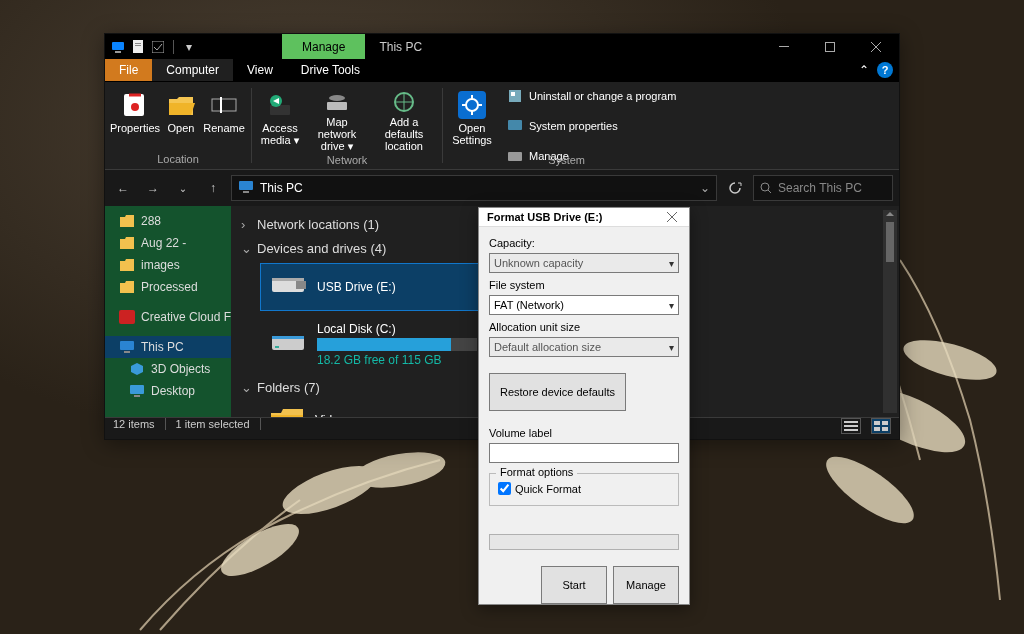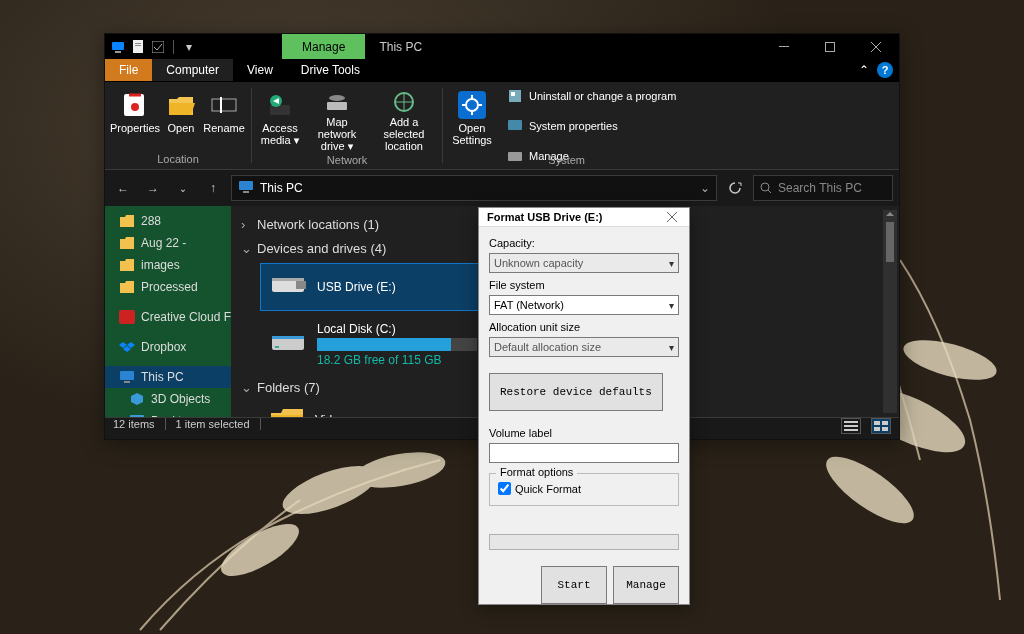--- a/index.html
+++ b/index.html
@@ -100,21 +100,21 @@
   .dlg-title { height:24px; display:flex; align-items:center; padding:0 8px; justify-content:space-between; background:#fff; border-bottom:1px solid #ddd;font-weight:bold;}
   .dlg-title .close { width:18px;height:18px; display:flex;align-items:center;justify-content:center; color:#666;}
   .dlg-body { flex:1; padding:8px 10px; display:flex; flex-direction:column; gap:4px;}
   .dlg-label { font-size:11px; margin-top:2px;}
   .dlg-select, .dlg-input {
     height:20px; border:1px solid #7a7a7a; background:#fff; font-size:11px; padding:0 4px;
     display:flex; align-items:center; justify-content:space-between;
   }
   .dlg-select.disabled { background:#eaeaea; color:#555;}
   .dlg-select .caret { font-size:10px; color:#333;}
-  .dlg-btn { height:22px; border:1px solid #7a7a7a; background:#e1e1e1; padding:18px 10px; display:inline-flex; align-items:center; justify-content:center; font-size:11px;font-family:Liberation Mono, monospace;}
+  .dlg-btn { height:22px; border:1px solid #7a7a7a; background:#e1e1e1; padding:18px 10px; display:inline-flex; align-items:center; justify-content:center; font-size:11px;}
   .dlg-group { border:1px solid #bbb; margin-top:6px; padding:8px 8px 10px 8px; position:relative;}
   .dlg-group .legend { position:absolute; top:-8px; left:6px; background:#f0f0f0; padding:0 4px; font-size:11px;}
   .dlg-check { display:flex; align-items:center; gap:4px;}
   .dlg-progress { height:16px; border:1px solid #b0b0b0; background:#e6e6e6; margin-top:24px;}
   .dlg-footer { display:flex; gap:6px; justify-content:flex-end; padding:8px 10px 10px;}
   .dlg-footer .dlg-btn { width:66px;}
 
   
   svg { display:block;}
 </style>
@@ -261,21 +261,21 @@
           </span>
           <span><span>Map network drive</span> ▾</span>
         </div>
         <div class="ribbon-btn-lg" style="width:64px">
           <span class="icon">
             <svg width="28" height="24">
                 <circle cx="14" cy="12" r="9" fill="none" stroke="#6b8" stroke-width="2"></circle>
                 <path d="M5 12 L23 12 M14 3 L14 21" stroke="#6b8"></path>
               </svg>
           </span>
-          <span>Add a selected location</span>
+          <span>Add a defaults location</span>
         </div>
       </div>
       <div class="rib-label">Network</div>
     </div>
     <div class="ribbon-sep"></div>
     <div class="ribbon-group">
       <div class="ribbon-row">
         <div class="ribbon-btn-lg" style="width:46px">
           <span class="icon">
             <svg width="28" height="28">
@@ -388,28 +388,20 @@
           <span>Processed</span>
         </div>
       <div class="nav-item" style="margin-top:8px">
           <span class="nav-icon">
             <svg width="16" height="14">
               <rect width="16" height="14" fill="#c22" rx="2"></rect>
             </svg>
           </span>
           <span>Creative Cloud Fil</span>
         </div>
-      <div class="nav-item" style="margin-top:8px">
-          <span class="nav-icon">
-            <svg width="16" height="14">
-              <path d="M4 2 L8 5 L4 8 L0 5 Z M12 2 L16 5 L12 8 L8 5 Z M4 9 L8 12 L12 9 L8 6 Z" fill="#0a84ff"></path>
-            </svg>
-          </span>
-          <span>Dropbox</span>
-        </div>
       <div class="nav-item selected" style="margin-top:8px">
           <span class="nav-icon">
             <svg width="16" height="14">
               <rect x="1" y="1" width="14" height="9" fill="#2a84d2" rx="1"></rect>
               <rect x="5" y="11" width="6" height="2" fill="#888"></rect>
             </svg>
           </span>
           <span>This PC</span>
         </div>
       <div class="nav-item nav-indent">

